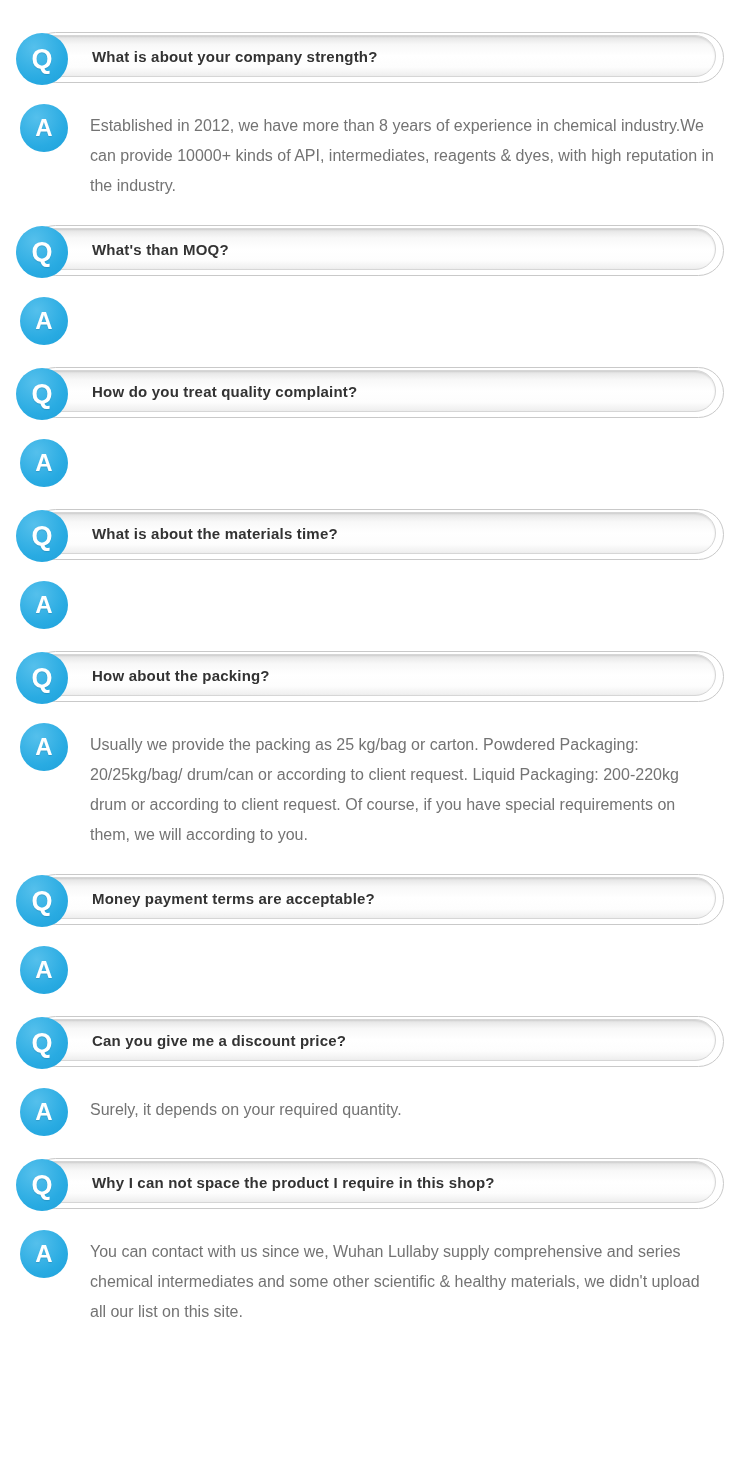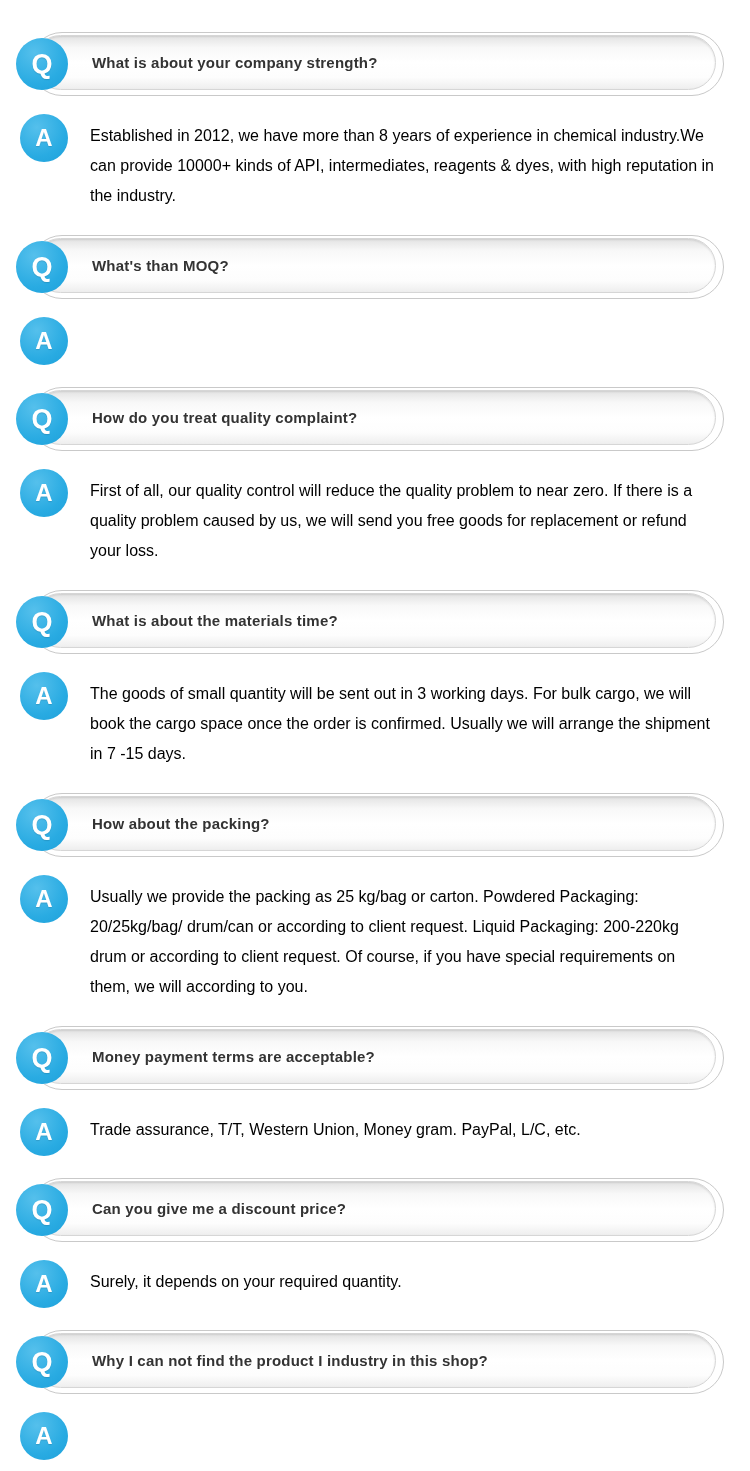--- a/index.html
+++ b/index.html
@@ -27,21 +27,21 @@
     min-height: 54px;
   }
   .q-pill-outer {
     margin-left: 30px;
     border: 1px solid #c9c9c9;
     border-radius: 999px;
     background: #ffffff;
     padding: 2px 7px 5px 2px;
   }
   .q-pill-inner {
-    height: 55px;
+    height: 42px;
     border: 1px solid #d6d6d6;
     border-radius: 999px;
     background: linear-gradient(to bottom, #e3e3e3 0%, #f8f8f8 22%, #ffffff 50%, #fdfdfd 78%, #eeeeee 100%);
     box-shadow: inset 0 1px 2px rgba(0,0,0,0.10);
     display: flex;
     align-items: center;
     padding-left: 58px;
     box-sizing: border-box;
   }
   .q-text {
@@ -82,21 +82,21 @@
     top: 2px;
     width: 48px;
     height: 48px;
     font-size: 24px;
     background: radial-gradient(circle at 35% 28%, #55c0ec 0%, #29abe2 62%, #1ea0da 100%);
   }
   .a-text {
     font-size: 16px;
     line-height: 30px;
     padding-top: 9px;
-    color: #000000;
+    color: #737373;
     white-space: pre-line;
   }
 </style>
 </head>
 <body>
 
 <div class="faq-list">
   <div class="qa-item">
     <div class="q-row">
       <span class="badge q-badge">
@@ -144,44 +144,38 @@
       <div class="q-pill-outer">
         <div class="q-pill-inner">
           <span class="q-text">How do you treat quality complaint?</span>
         </div>
       </div>
     </div>
     <div class="a-row">
       <span class="badge a-badge">
         <span>A</span>
       </span>
-      <div class="a-text">First of all, our quality control will reduce the quality problem to near zero. If there is a
-quality problem caused by us, we will send you free goods for replacement or refund
-your loss.</div>
     </div>
   </div>
 
   <div class="qa-item">
     <div class="q-row">
       <span class="badge q-badge">
         <span>Q</span>
       </span>
       <div class="q-pill-outer">
         <div class="q-pill-inner">
           <span class="q-text">What is about the materials time?</span>
         </div>
       </div>
     </div>
     <div class="a-row">
       <span class="badge a-badge">
         <span>A</span>
       </span>
-      <div class="a-text">The goods of small quantity will be sent out in 3 working days. For bulk cargo, we will
-book the cargo space once the order is confirmed. Usually we will arrange the shipment
-in 7 -15 days.</div>
     </div>
   </div>
 
   <div class="qa-item">
     <div class="q-row">
       <span class="badge q-badge">
         <span>Q</span>
       </span>
       <div class="q-pill-outer">
         <div class="q-pill-inner">
@@ -208,21 +202,20 @@
       <div class="q-pill-outer">
         <div class="q-pill-inner">
           <span class="q-text">Money payment terms are acceptable?</span>
         </div>
       </div>
     </div>
     <div class="a-row">
       <span class="badge a-badge">
         <span>A</span>
       </span>
-      <div class="a-text">Trade assurance, T/T, Western Union, Money gram. PayPal, L/C, etc.</div>
     </div>
   </div>
 
   <div class="qa-item">
     <div class="q-row">
       <span class="badge q-badge">
         <span>Q</span>
       </span>
       <div class="q-pill-outer">
         <div class="q-pill-inner">
@@ -238,23 +231,26 @@
     </div>
   </div>
 
   <div class="qa-item">
     <div class="q-row">
       <span class="badge q-badge">
         <span>Q</span>
       </span>
       <div class="q-pill-outer">
         <div class="q-pill-inner">
-          <span class="q-text">Why I can not find the product I industry in this shop?</span>
-        </div>
-      </div>
-    </div>
-    <div class="a-row">
-      <span class="badge a-badge">
-        <span>A</span>
-      </span>
+          <span class="q-text">Why I can not space the product I require in this shop?</span>
+        </div>
+      </div>
+    </div>
+    <div class="a-row">
+      <span class="badge a-badge">
+        <span>A</span>
+      </span>
+      <div class="a-text">You can contact with us since we, Wuhan Lullaby supply comprehensive and series
+chemical intermediates and some other scientific &amp; healthy materials, we didn't upload
+all our list on this site.</div>
     </div>
   </div>
 </div>
 
 </body></html>

